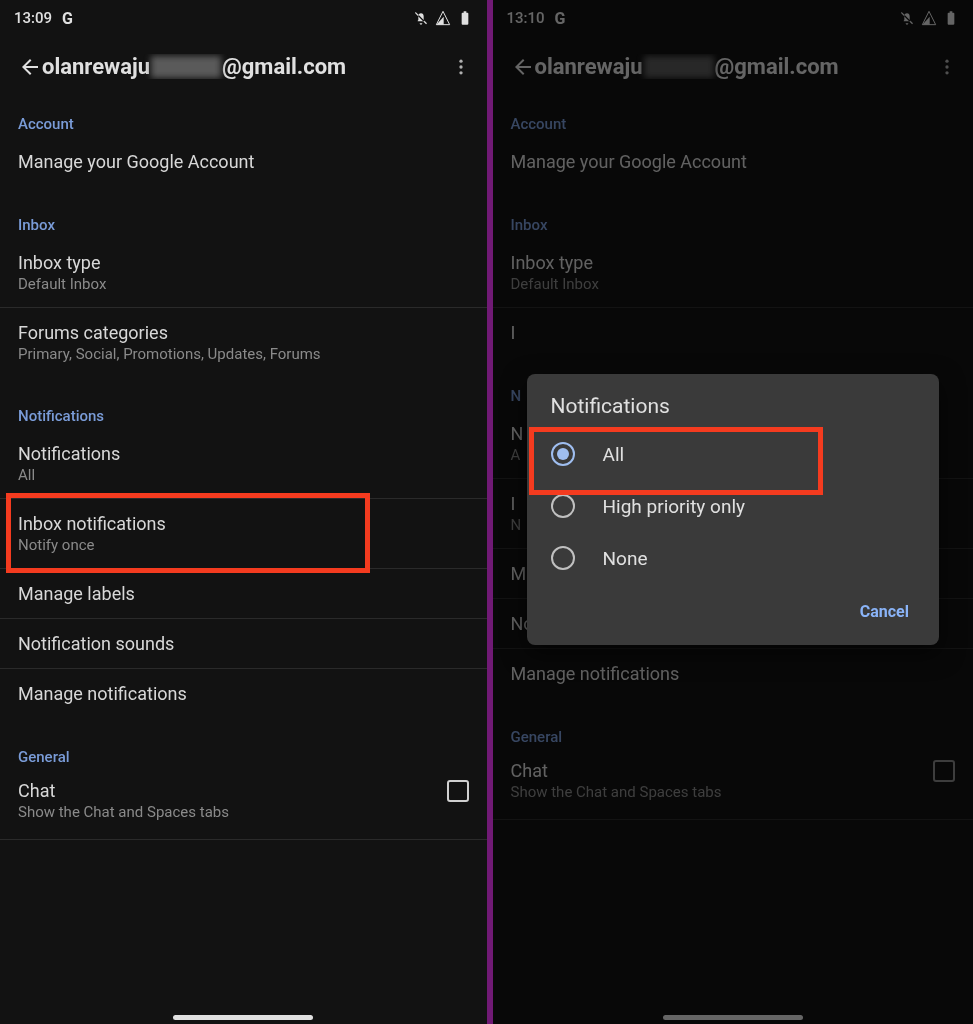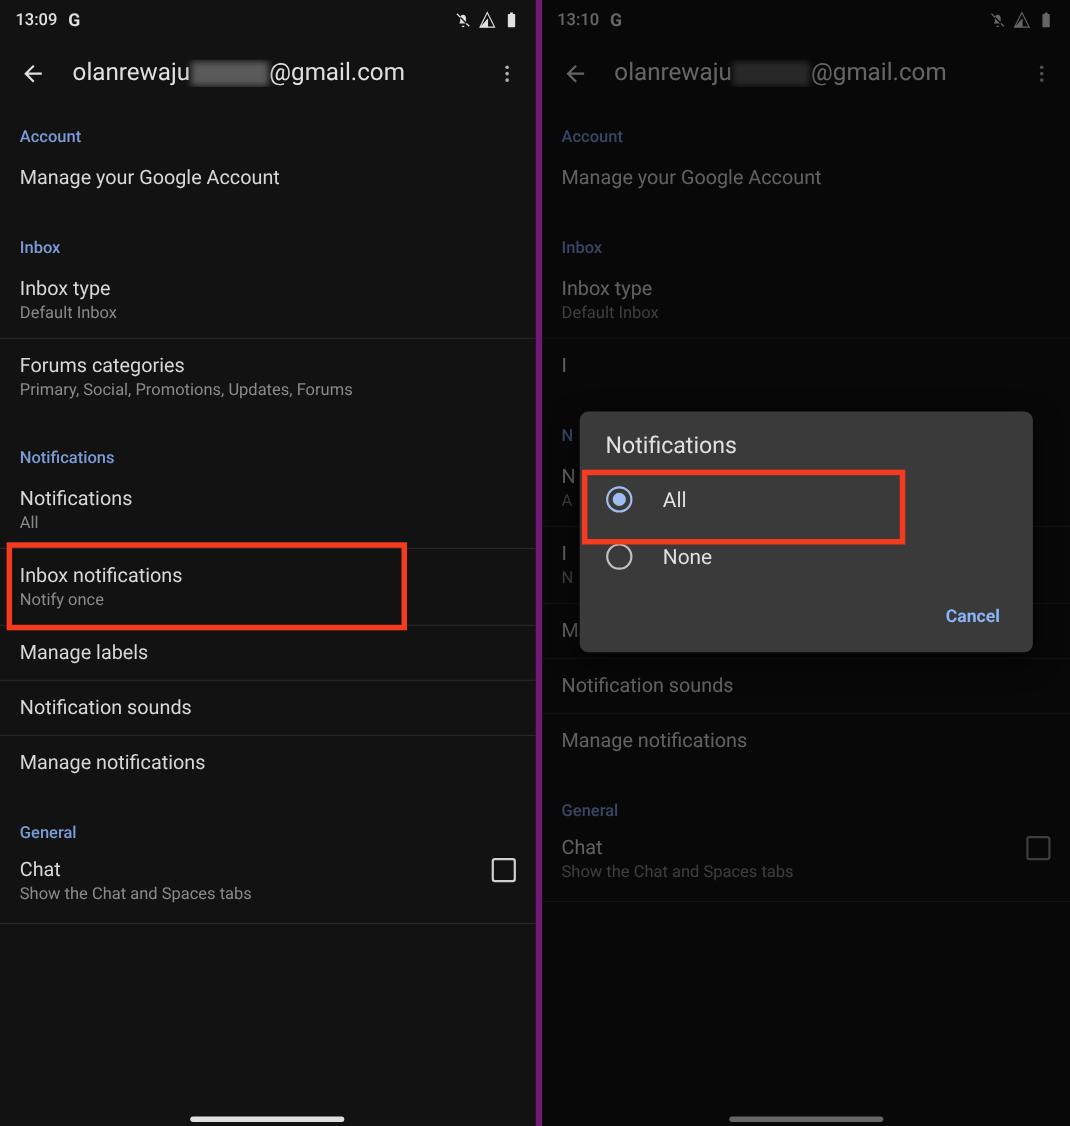--- a/index.html
+++ b/index.html
@@ -60,21 +60,21 @@
     .status-icon svg {
       width: 100%;
       height: 100%;
       fill: #e0e0e0;
     }
     
     .app-bar {
       display: flex;
       align-items: center;
       padding: 18px 14px 18px 18px;
-      gap: 24px;
+      font-weight: bold;
     }
     .back-btn {
       width: 24px;
       height: 24px;
       display: flex;
       align-items: center;
       justify-content: center;
       cursor: pointer;
     }
     .back-btn svg {
@@ -453,20 +453,24 @@
   <div class="dim-overlay"></div>
 
   <div class="dialog">
     <div class="dialog-title">Notifications</div>
 
     <div class="radio-row" style="position:relative">
       <div class="radio selected"></div>
       <div class="radio-label">All</div>
     </div>
 
+    <div class="radio-row">
+      <div class="radio"></div>
+      <div class="radio-label">High priority only</div>
+    </div>
 
     <div class="radio-row">
       <div class="radio"></div>
       <div class="radio-label">None</div>
     </div>
 
     <div class="dialog-actions">
       <div class="dialog-btn">Cancel</div>
     </div>
   </div>

